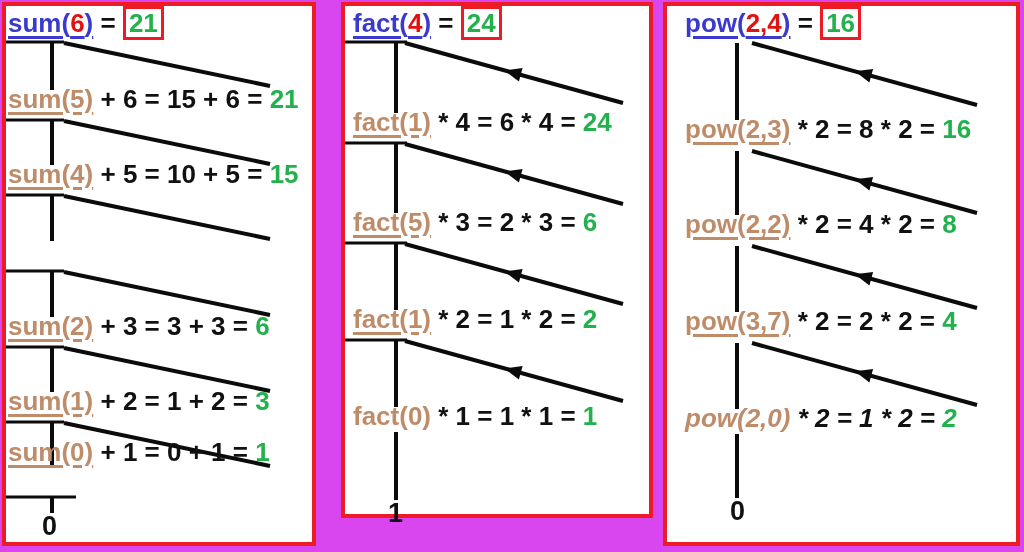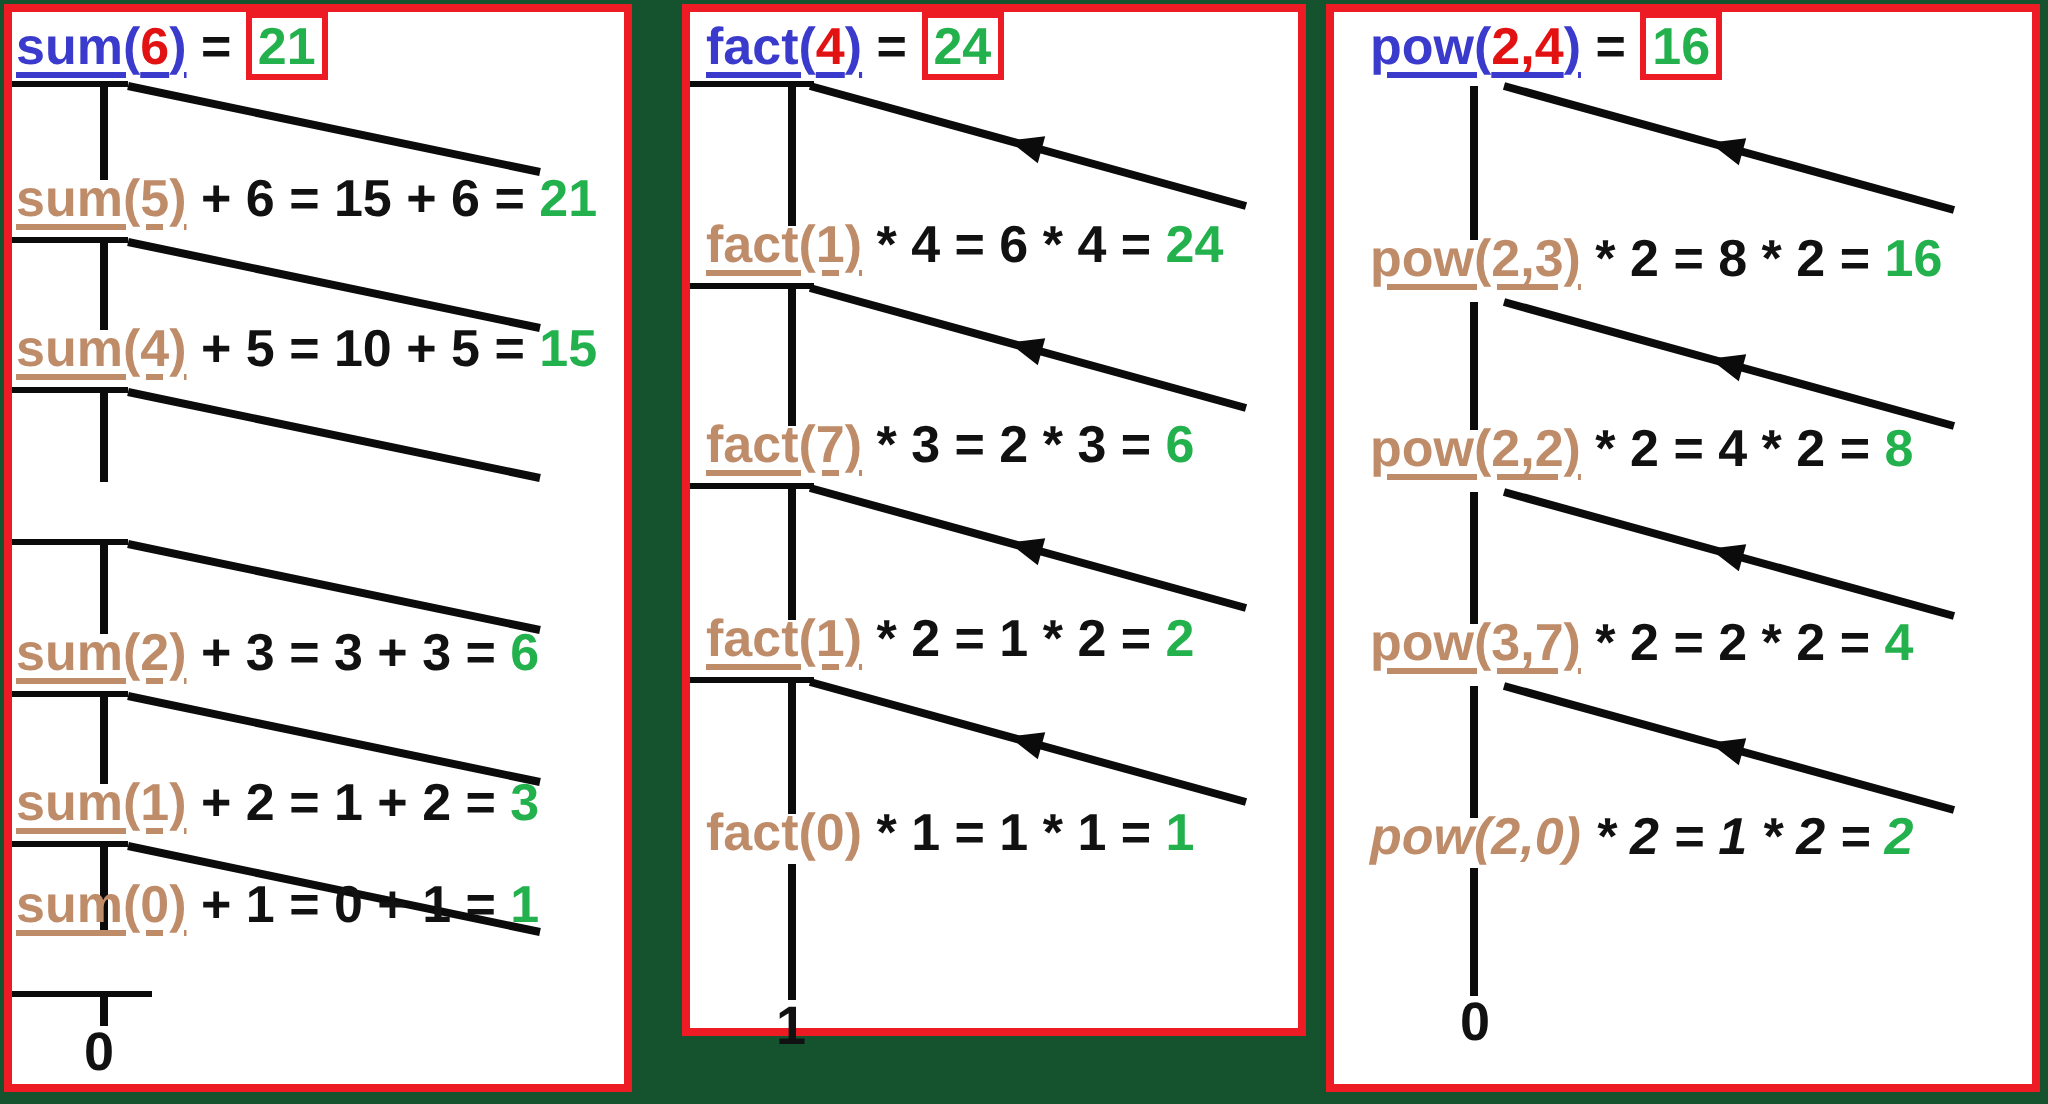--- a/index.html
+++ b/index.html
@@ -1,16 +1,16 @@
 <!DOCTYPE html>
 <html style="--frame_red: #ed1c24; --call_blue: #3a3acd; --arg_red: #e31212; --recursive_call_tan: #bf8c6a; --result_green: #23b14d; --text_black: #111111;"><head>
 <meta charset="utf-8">
 <style>
   html,body{margin:0;padding:0;background:#fff;}
-  #stage{position:relative;width:1024px;height:552px;background:#14532d;overflow:hidden;
+  #stage{position:relative;width:1024px;height:552px;background:#d946ef;overflow:hidden;
          font-family:"Liberation Sans",sans-serif;}
   .panel{position:absolute;border:4px solid var(--frame_red);background:#fff;box-sizing:border-box;}
   .panel svg{position:absolute;left:0;top:0;}
   .trow{position:absolute;white-space:pre;font-weight:bold;font-size:26px;line-height:30px;color:var(--text_black);}
   .call{text-decoration:underline;text-decoration-thickness:3px;text-underline-offset:4px;}
   .call-title{color:var(--call_blue);}
   .call-rec{color:var(--recursive_call_tan);}
   .fnpart{color:var(--call_blue);}
   .argpart{color:var(--arg_red);}
   .midpart,.eqpart{color:var(--text_black);}
@@ -68,21 +68,21 @@
         <polygon points="159.35851165676112,265.34637935507186 177.6065762917169,263.10849261118244 173.89150738881753,276.6065762917169" fill="#0b0b0b"></polygon>
         <line x1="51" y1="238" x2="51" y2="304" stroke="#0b0b0b" stroke-width="4"></line>
         <line x1="0" y1="334" x2="62" y2="334" stroke="#0b0b0b" stroke-width="3"></line>
         <line x1="60" y1="335" x2="278" y2="395" stroke="#0b0b0b" stroke-width="4"></line>
         <polygon points="159.35851165676112,362.34637935507186 177.6065762917169,360.10849261118244 173.89150738881753,373.6065762917169" fill="#0b0b0b"></polygon>
         <line x1="51" y1="335" x2="51" y2="401" stroke="#0b0b0b" stroke-width="4"></line>
         <line x1="51" y1="426" x2="51" y2="494" stroke="#0b0b0b" stroke-width="4"></line>
       </svg>
       <div class="trow" style="left: 8px; top: 0px;"><span class="call call-title"><span class="fnpart">fact(</span><span class="argpart">4</span><span class="fnpart">)</span></span><span class="eqpart"> = </span><span class="resultbox"><span class="respart">24</span></span></div>
       <div class="trow" style="left: 8px; top: 101px;"><span class="call call-rec">fact(1)</span><span class="midpart"> * 4 = 6 * 4 = </span><span class="respart">24</span></div>
-      <div class="trow" style="left: 8px; top: 201px;"><span class="call call-rec">fact(7)</span><span class="midpart"> * 3 = 2 * 3 = </span><span class="respart">6</span></div>
+      <div class="trow" style="left: 8px; top: 201px;"><span class="call call-rec">fact(5)</span><span class="midpart"> * 3 = 2 * 3 = </span><span class="respart">6</span></div>
       <div class="trow" style="left: 8px; top: 298px;"><span class="call call-rec">fact(1)</span><span class="midpart"> * 2 = 1 * 2 = </span><span class="respart">2</span></div>
       <div class="trow" style="left: 8px; top: 395px;"><span class="call-rec">fact(0)</span><span class="midpart"> * 1 = 1 * 1 = </span><span class="respart">1</span></div>
       <div class="base" style="left: 43px; top: 492px;">1</div>
     </div>
     <div class="panel" style="left: 663px; top: 2px; width: 357px; height: 544px;">
       <svg width="349" height="536">
         <line x1="85" y1="37" x2="310" y2="99" stroke="#0b0b0b" stroke-width="4"></line>
         <polygon points="187.85931668452233,65.34345615306837 206.10805901368653,63.111102372017754 202.38889762798223,76.60805901368651" fill="#0b0b0b"></polygon>
         <line x1="70" y1="37" x2="70" y2="114" stroke="#0b0b0b" stroke-width="4"></line>
         <line x1="85" y1="145" x2="310" y2="207" stroke="#0b0b0b" stroke-width="4"></line>

